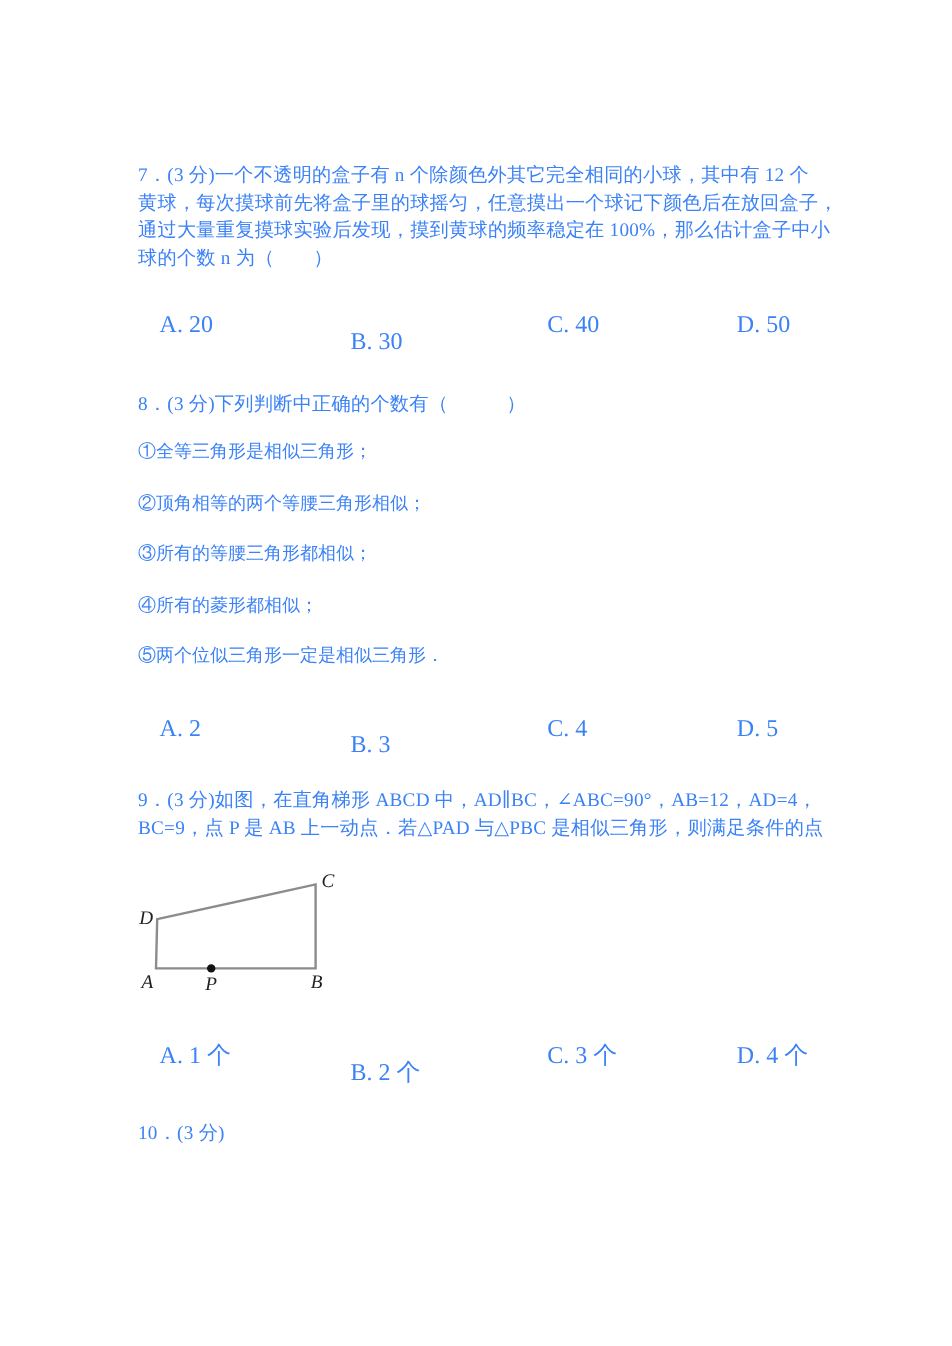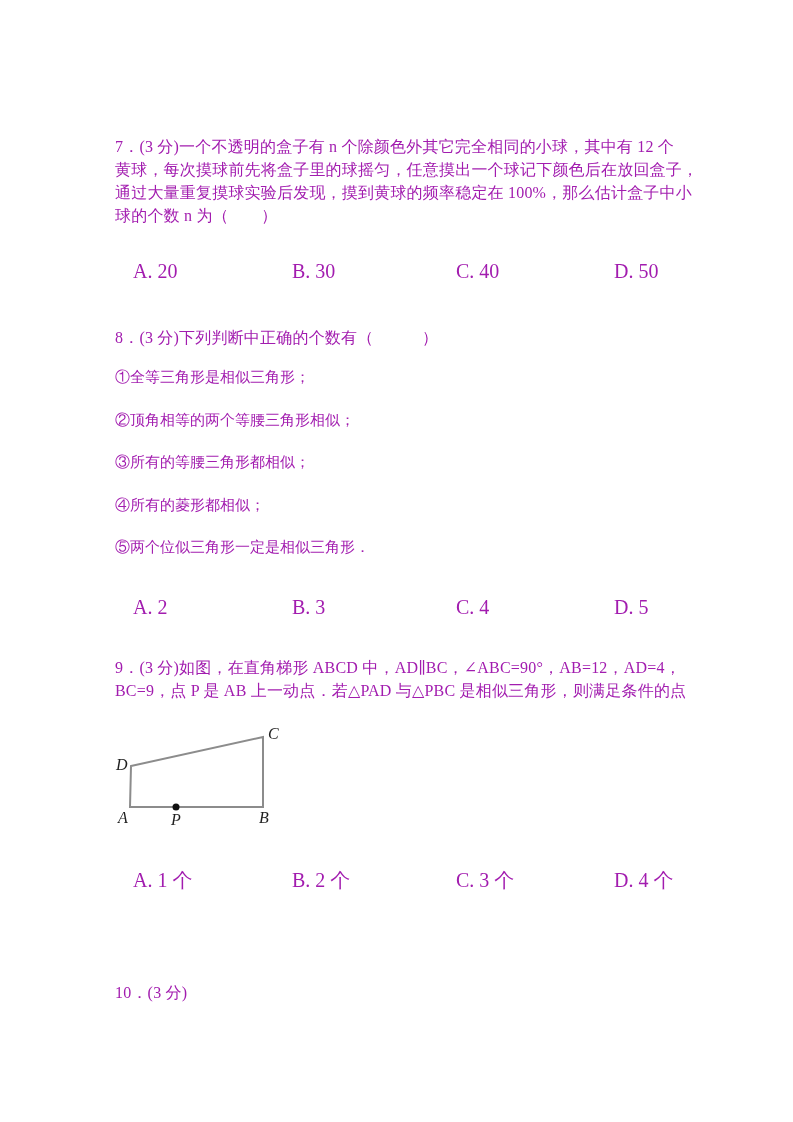--- a/index.html
+++ b/index.html
@@ -6,21 +6,21 @@
     margin: 0;
     padding: 0;
     background: #ffffff;
   }
   .page {
     position: relative;
     width: 793px;
     height: 1122px;
     background: #ffffff;
     font-family: "Liberation Serif", "DejaVu Serif", serif;
-    color: #a21caf;
+    color: #3b82f6;
     overflow: hidden;
   }
   .abs { position: absolute; }
   .qtext { left: 115px; width: 600px; }
   .line {
     white-space: nowrap;
     font-size: 16px;
     line-height: 23px;
     letter-spacing: 0.2px;
   }
@@ -36,21 +36,21 @@
     height: 22px;
   }
   .opt {
     position: absolute;
     top: 0;
     white-space: nowrap;
     font-size: 20px;
     line-height: 20px;
   }
   .opt.c1 { left: 133px; }
-  .opt.c2 { left: 292px; }
+  .opt.c2 { left: 292px; margin-top: 14px; }
   .opt.c3 { left: 456px; font-family: Liberation Serif, serif; }
   .opt.c4 { left: 614px; }
   .figure-svg {
     left: 110px;
     top: 720px;
   }
   .fig-label {
     font-family: "Liberation Serif", "DejaVu Serif", serif;
     font-style: italic;
     font-size: 16px;
@@ -108,17 +108,17 @@
     <text x="61" y="105" class="fig-label">P</text>
   </svg>
 
   <div class="abs opt-row" style="top:870px">
     <span class="opt c1">A. 1 个</span>
     <span class="opt c2">B. 2 个</span>
     <span class="opt c3">C. 3 个</span>
     <span class="opt c4">D. 4 个</span>
   </div>
 
-  <div class="abs qtext" style="top:981px">
+  <div class="abs qtext" style="top:933px">
     <div class="line">10．(3 分)</div>
   </div>
 
 </div>
 
 </body></html>

